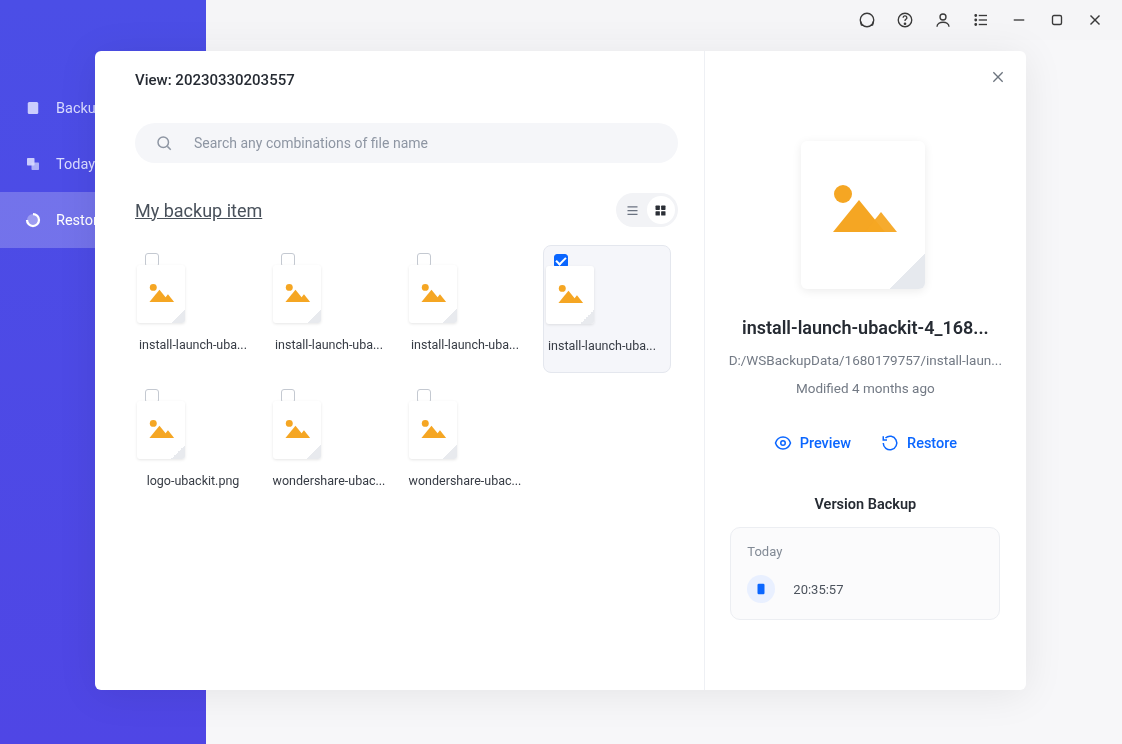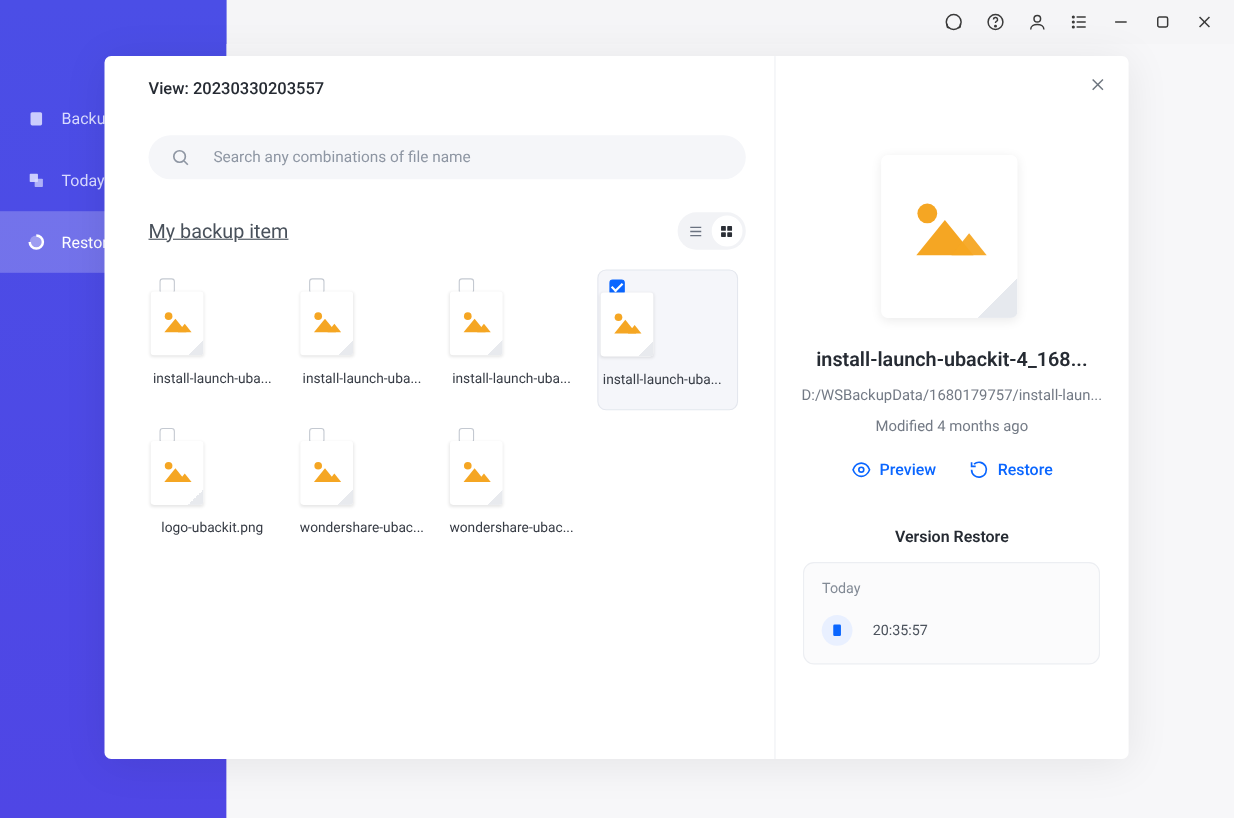--- a/index.html
+++ b/index.html
@@ -50,21 +50,21 @@
 .right-panel { flex: 1; padding: 20px 24px; display: flex; flex-direction: column; align-items: center; position: relative; }
 .close-btn { position: absolute; top: 18px; right: 20px; cursor: pointer; color: #6d757f; }
 .big-thumb { margin-top: 70px; width: 128px; height: 152px; position: relative; }
 .big-page { width: 124px; height: 148px; background: #fff; border-radius: 6px; box-shadow: 0 2px 10px rgba(0,0,0,0.08); position: relative; overflow: hidden; }
 .big-page::after { content: ""; position: absolute; right: 0; bottom: 0; width: 36px; height: 36px; background: linear-gradient(135deg, transparent 50%, #e6e9ee 50%); }
 .big-img { position: absolute; left: 50%; top: 45%; transform: translate(-50%, -50%); }
 
 .sel-name { margin-top: 24px; font-size: 18px; font-weight: 600; color: #262b33; max-width: 260px; white-space: nowrap; overflow: hidden; text-overflow: ellipsis; text-align: center; }
 .sel-path { margin-top: 14px; font-size: 13.5px; color: #737a85; max-width: 280px; white-space: nowrap; overflow: hidden; text-overflow: ellipsis; }
 .sel-mod { margin-top: 12px; font-size: 13.5px; color: #737a85; }
-.actions { margin-top: 22px; display: flex; gap: 30px; }
+.actions { margin-top: 38px; display: flex; gap: 30px; }
 .action-link { display: flex; align-items: center; gap: 8px; color: #0a66ff; font-size: 14.5px; font-weight: 500; cursor: pointer; }
 
 .ver-title { margin-top: 44px; font-size: 14.5px; font-weight: 600; color: #262b33; }
 .ver-card { margin-top: 14px; width: 270px; background: #fbfbfc; border: 1px solid #eceef2; border-radius: 10px; padding: 16px; }
 .ver-day { font-size: 13px; color: #828a95; margin-bottom: 16px; }
 .ver-row { display: flex; align-items: center; gap: 18px; }
 .ver-ico { width: 28px; height: 28px; background: #e9f0ff; border-radius: 14px; display: flex; align-items: center; justify-content: center; }
 .ver-time { font-size: 13px; color: #4c535d; }
 </style>
 </head>
@@ -312,21 +312,21 @@
       </div>
       <div class="action-link">
         <svg width="18" height="18" viewBox="0 0 24 24" fill="none" stroke="currentColor" stroke-width="2">
             <path d="M3 12 a9 9 0 1 0 3-6.7"></path>
             <polyline points="3 3 3 8 8 8"></polyline>
           </svg>
         <span>Restore</span>
       </div>
     </div>
 
-    <div class="ver-title">Version Restore</div>
+    <div class="ver-title">Version Backup</div>
     <div class="ver-card">
       <div class="ver-day">Today</div>
       <div class="ver-row">
         <div class="ver-ico">
           <svg width="14" height="14" viewBox="0 0 24 24" fill="#0a66ff">
               <rect x="6" y="3" width="12" height="18" rx="2"></rect>
             </svg>
         </div>
         <div class="ver-time">20:35:57</div>
       </div>

